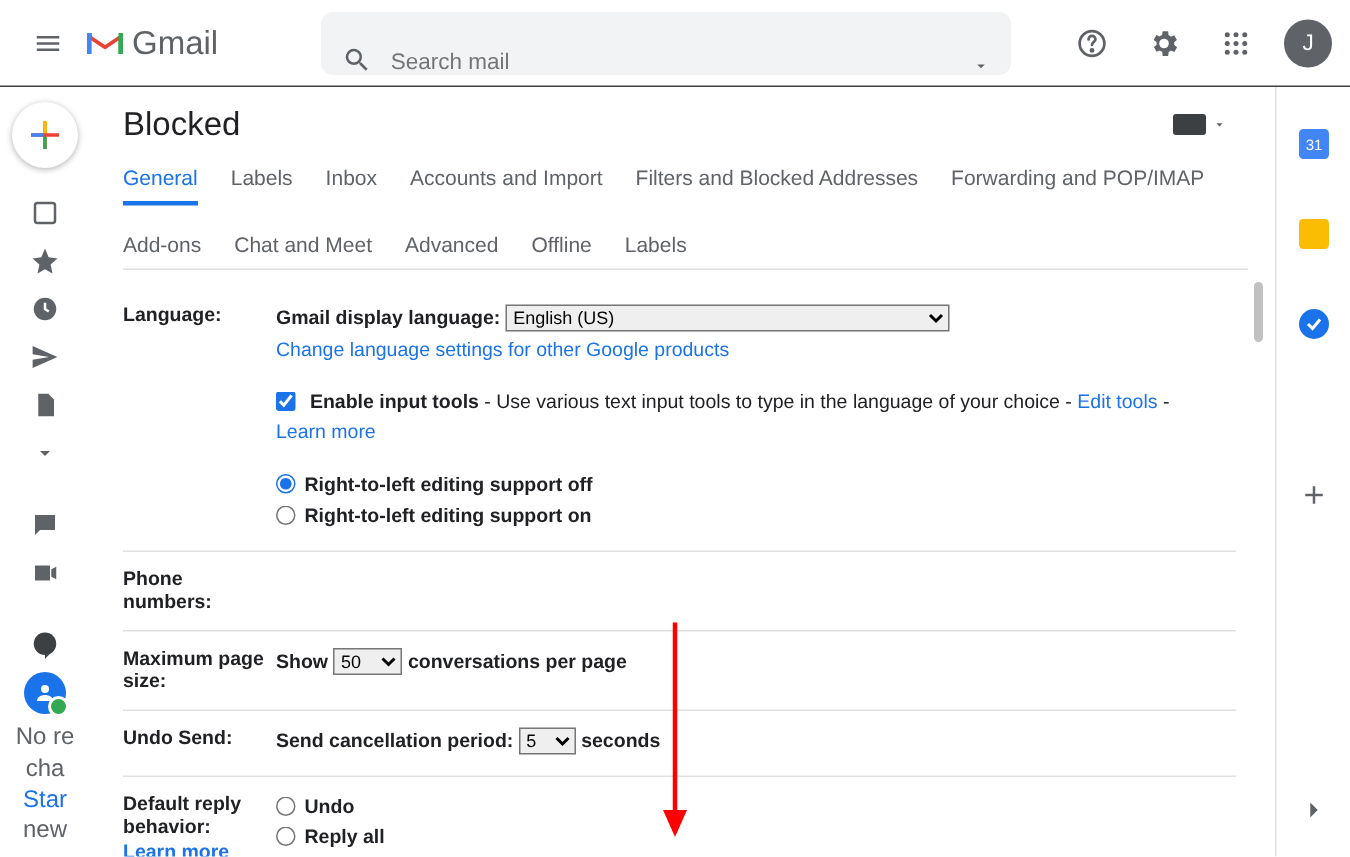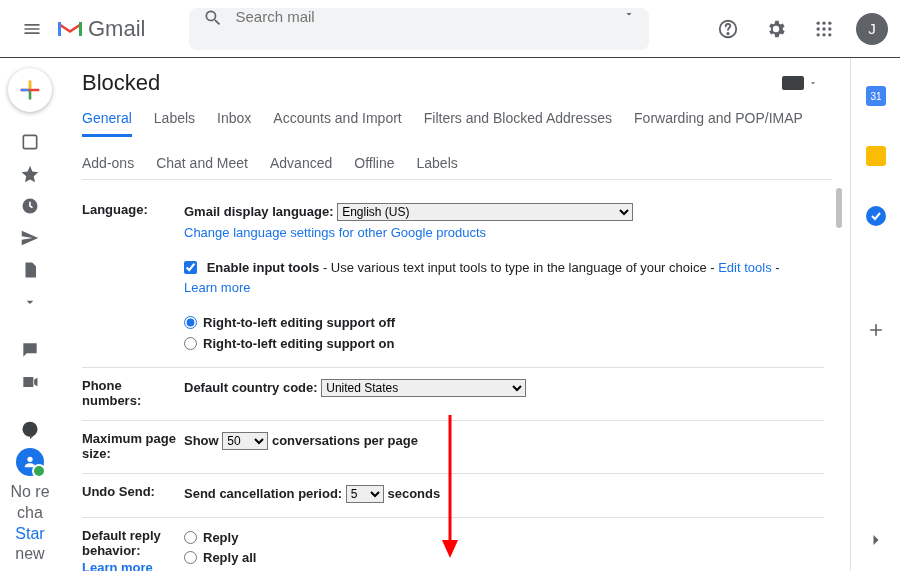--- a/index.html
+++ b/index.html
@@ -3,21 +3,21 @@
 <meta charset="utf-8">
 <style>
 * { margin: 0; padding: 0; box-sizing: border-box; font-family: Arial, sans-serif; }
 body { width: 900px; height: 571px; overflow: hidden; background: #fff; color: #202124; font-size: 13px; position: relative; }
 
 
 .header { height: 58px; border-bottom: 1px solid #404040; display: flex; align-items: center; padding: 0 12px; }
 .menu-btn { width: 40px; height: 40px; display: flex; align-items: center; justify-content: center; cursor: pointer; }
 .logo-wrap { display: flex; align-items: center; margin-left: 4px; }
 .logo-text { font-size: 22px; color: #5f6368; margin-left: 4px; font-family: Arial; }
-.search-bar { margin-left: 44px; width: 460px; height: 42px; background: #f1f3f4; border-radius: 8px; display: flex; align-items: flex-start; padding: 0 14px; }
+.search-bar { margin-left: 69px; width: 460px; height: 42px; background: #f1f3f4; border-radius: 8px; display: flex; align-items: flex-end; padding: 0 14px; }
 .search-input { flex: 1; border: none; background: transparent; font-size: 15px; color: #5f6368; outline: none; margin-left: 12px; }
 .hdr-right { margin-left: auto; display: flex; align-items: center; gap: 8px; }
 .hdr-icon { width: 40px; height: 40px; display: flex; align-items: center; justify-content: center; cursor: pointer; color: #5f6368; }
 .avatar { width: 32px; height: 32px; border-radius: 50%; background: #5f6368; color: #fff; display: flex; align-items: center; justify-content: center; font-size: 15px; margin-left: 4px; }
 
 
 .left-col { position: absolute; left: 0; top: 58px; width: 60px; height: 513px; display: flex; flex-direction: column; align-items: center; padding-top: 10px; }
 .compose { width: 44px; height: 44px; border-radius: 50%; box-shadow: 0 1px 4px rgba(0,0,0,.3); background: #fff; display: flex; align-items: center; justify-content: center; margin-bottom: 14px; }
 .nav-icon { width: 40px; height: 32px; display: flex; align-items: center; justify-content: center; color: #5f6368; cursor: pointer; }
 .left-texts { font-size: 16px; color: #5f6368; text-align: center; line-height: 1.3; margin-top: 4px; }
@@ -262,24 +262,20 @@
         <b>Enable input tools</b><span> - Use various text input tools to type in the language of your choice - </span><a class="link">Edit tools</a><span> - </span><br>
         <a class="link">Learn more</a>
         <div style="height:14px"></div>
         <input type="radio" class="rad" name="rtl" checked="" style=""><b>Right-to-left editing support off</b><br>
         <input type="radio" class="rad" name="rtl" style=""><b>Right-to-left editing support on</b>
       </div>
     </div>
 
     <div class="row">
       <div class="row-label">Phone numbers:</div>
-      <div class="row-content">
-        <b>Default country code:</b>
-        <select style="width:205px"><option>United States</option></select>
-      </div>
     </div>
 
     <div class="row">
       <div class="row-label">Maximum page size:</div>
       <div class="row-content">
         <b>Show</b>
         <select style="width:46px"><option>50</option></select>
         <b>conversations per page</b>
       </div>
     </div>
@@ -292,21 +288,21 @@
         <b>seconds</b>
       </div>
     </div>
 
     <div class="row" style="border-bottom:none">
       <div class="row-label">
         <span>Default reply behavior:</span>
         <a class="lm">Learn more</a>
       </div>
       <div class="row-content">
-        <input type="radio" class="rad" name="rp" style=""><b>Reply</b><br>
+        <input type="radio" class="rad" name="rp" style=""><b>Undo</b><br>
         <input type="radio" class="rad" name="rp" style=""><b>Reply all</b>
       </div>
     </div>
 
   </div>
 </div>
 
 <div class="sb-thumb"></div>
 
 <svg class="arrow" width="30" height="150">

